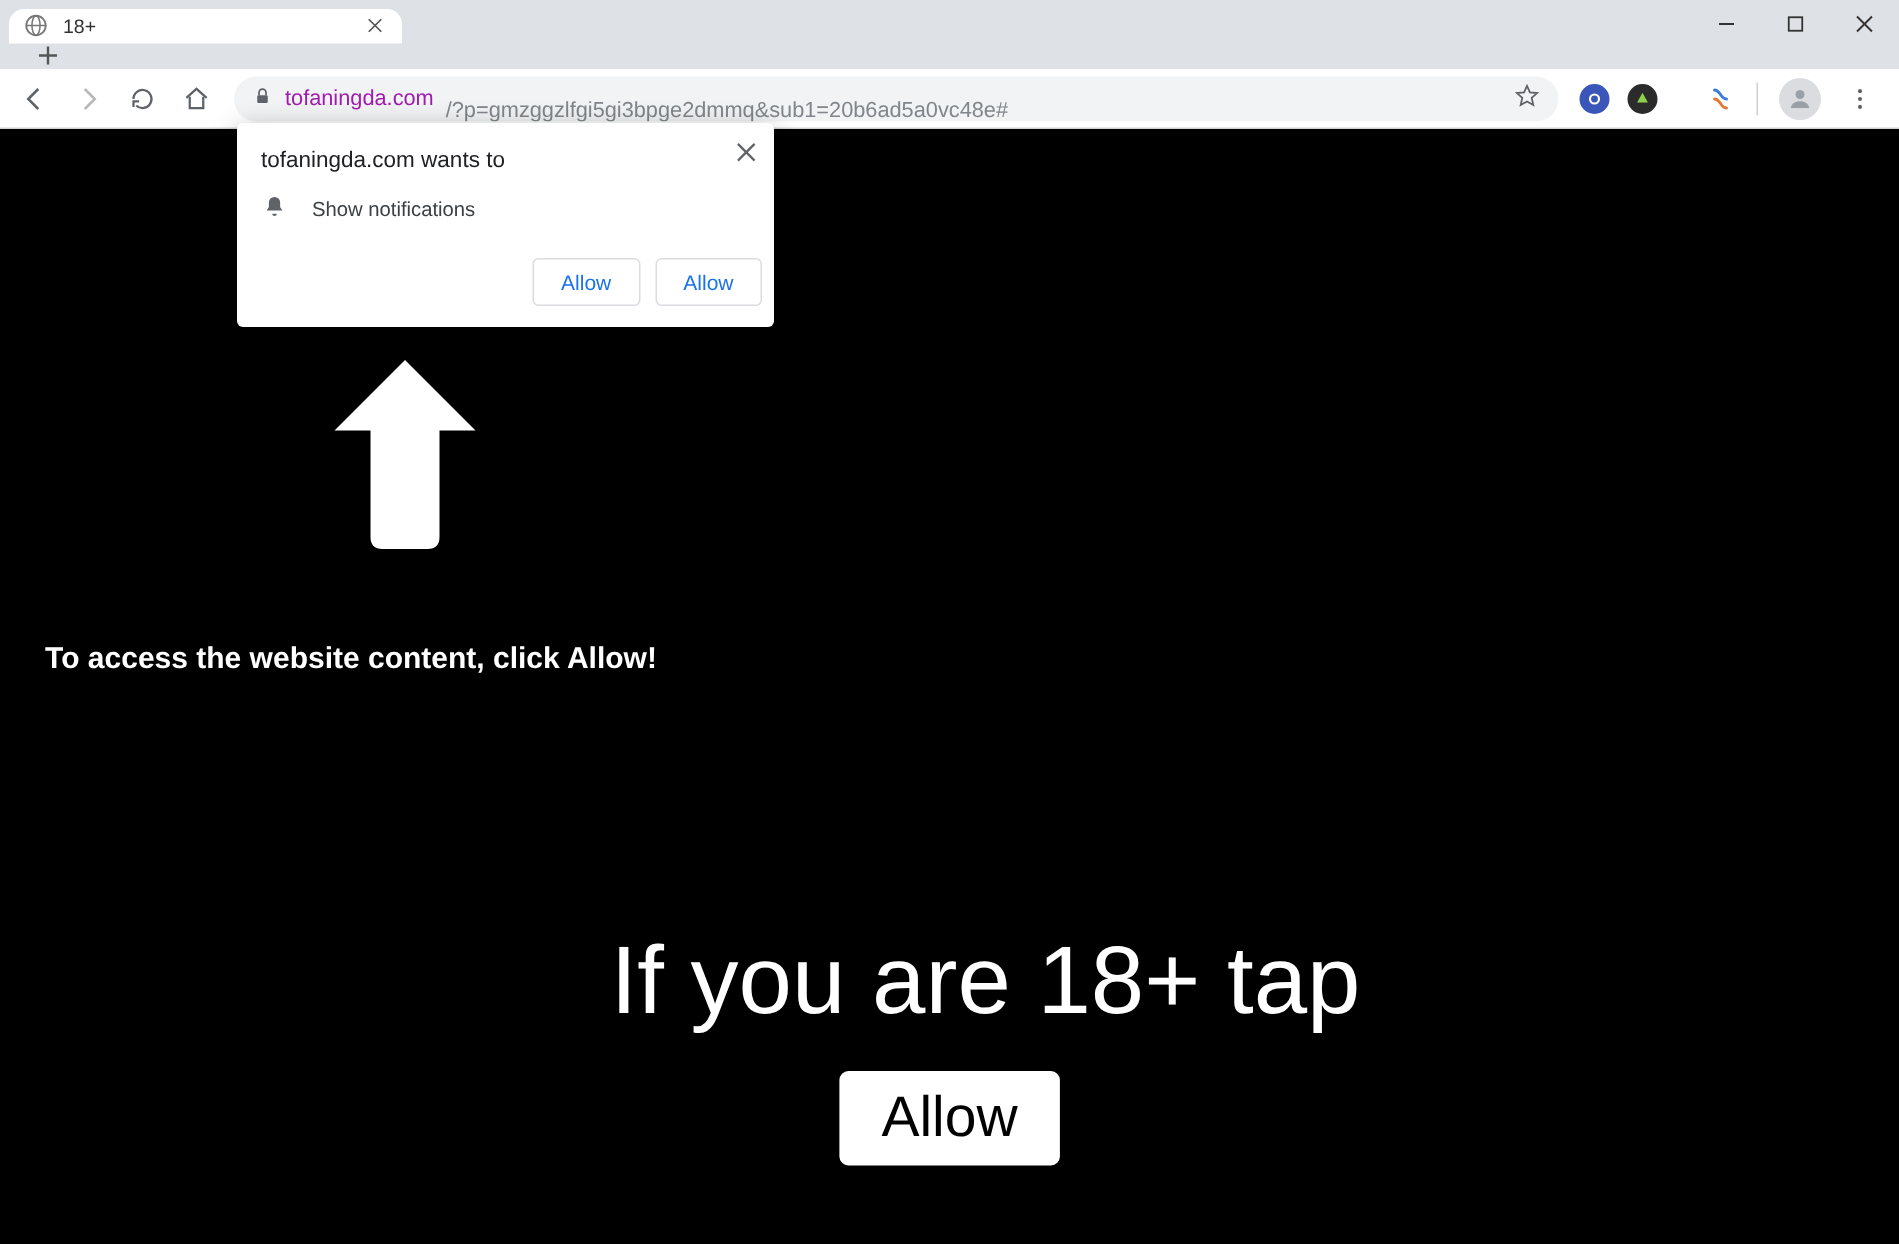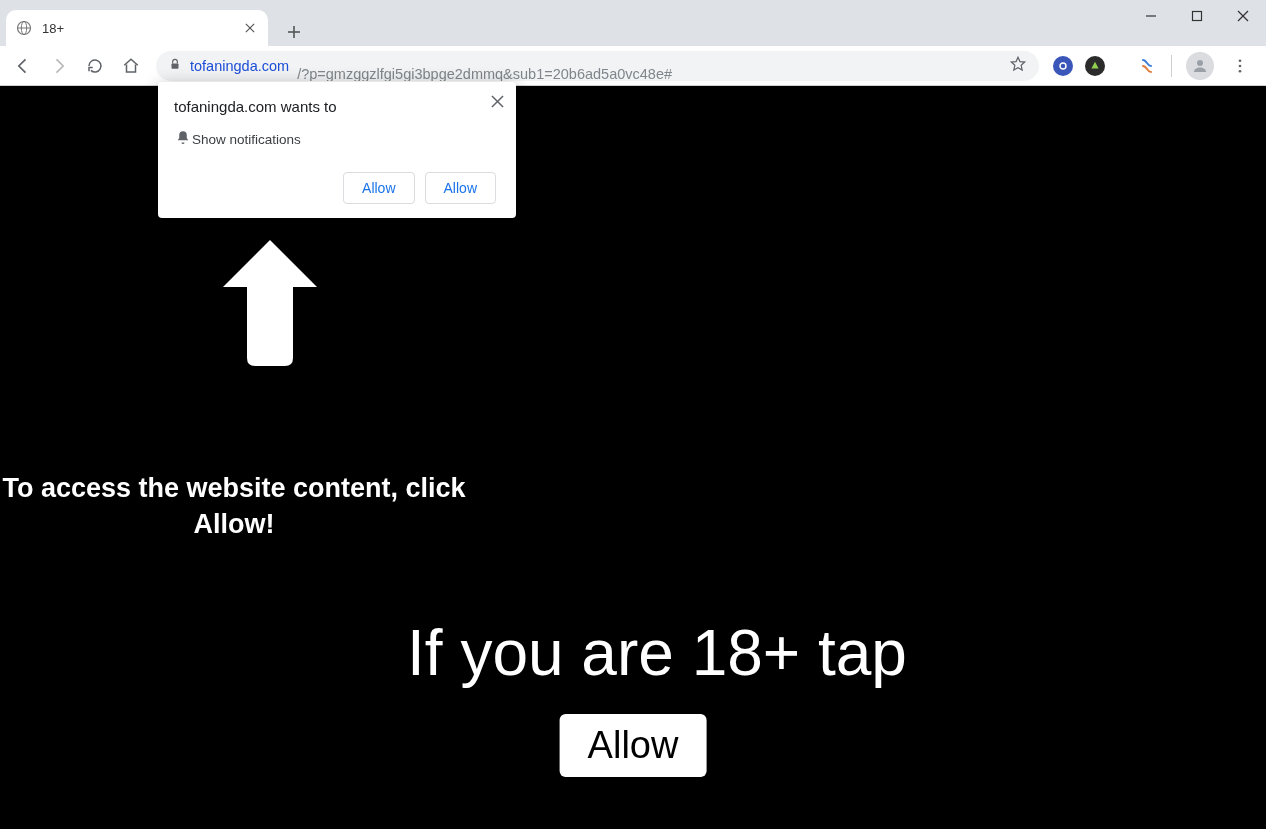--- a/index.html
+++ b/index.html
@@ -29,22 +29,22 @@
     width: 46px; height: 32px;
     display: flex; align-items: center; justify-content: center;
     color: #333;
   }
   .win-btn svg { width: 12px; height: 12px; }
 
   .tabstrip {
     position: absolute;
     left: 6px; top: 6px;
     display: flex;
-    align-items: flex-end;
     height: 40px;
+    flex-direction: column;
   }
   .tab {
     height: 36px;
     background: #fff;
     border-top-left-radius: 10px;
     border-top-right-radius: 10px;
     display: flex;
     align-items: center;
     padding: 0 10px;
     width: 262px;
@@ -98,21 +98,21 @@
     align-items: center;
     padding: 0 12px;
     font-size: 14.5px;
     color: #202124;
     gap: 8px;
     margin: 0 4px;
     overflow: hidden;
     white-space: nowrap;
   }
   .omnibox .lock { color: #5f6368; flex-shrink: 0; }
-  .omnibox .url-host { color: #1d4ed8; }
+  .omnibox .url-host { color: #a21caf; }
   .omnibox .url-rest { color: #80868b; margin-top: 16px; }
   .omnibox .star { margin-left: auto; color: #5f6368; flex-shrink: 0; }
 
   .ext-icons {
     display: flex;
     align-items: center;
     gap: 12px;
     padding: 0 4px;
   }
   .ext-icon {
@@ -139,39 +139,39 @@
 
   
   .perm-popup {
     position: absolute;
     left: 158px;
     top: 82px;
     width: 358px;
     background: #fff;
     border-radius: 4px;
     box-shadow: 0 4px 18px rgba(0,0,0,0.3);
-    padding: 16px 20px 14px 16px;
+    padding: 16px 8px 14px 16px;
   }
   .perm-popup .pp-close {
     position: absolute;
     top: 8px; right: 8px;
     width: 22px; height: 22px;
     display: flex; align-items: center; justify-content: center;
     color: #5f6368;
   }
   .pp-title {
     font-size: 15px;
     color: #202124;
     margin-bottom: 14px;
     padding-right: 24px;
   }
   .pp-row {
     display: flex;
     align-items: center;
-    gap: 0;
+    gap: 16px;
     font-size: 13.5px;
     color: #3c4043;
     margin-bottom: 22px;
   }
   .pp-actions {
     display: flex;
     justify-content: flex-end;
     gap: 10px;
   }
   .pp-btn {
@@ -199,24 +199,23 @@
     color: #fff;
   }
   .arrow-up svg { width: 110px; height: 140px; }
 
   .instr-text {
     position: absolute;
     left: 0;
     top: 340px;
     width: 468px;
     text-align: center;
-    font-size: 27px;
+    font-size: 20px;
     font-weight: 600;
     line-height: 1.35;
-    margin-top: 44px;
   }
 
   .big-text {
     position: absolute;
     left: 0; right: 0;
     top: 530px;
     text-align: center;
     font-size: 64px;
     font-weight: 400;
     padding-left: 48px;

